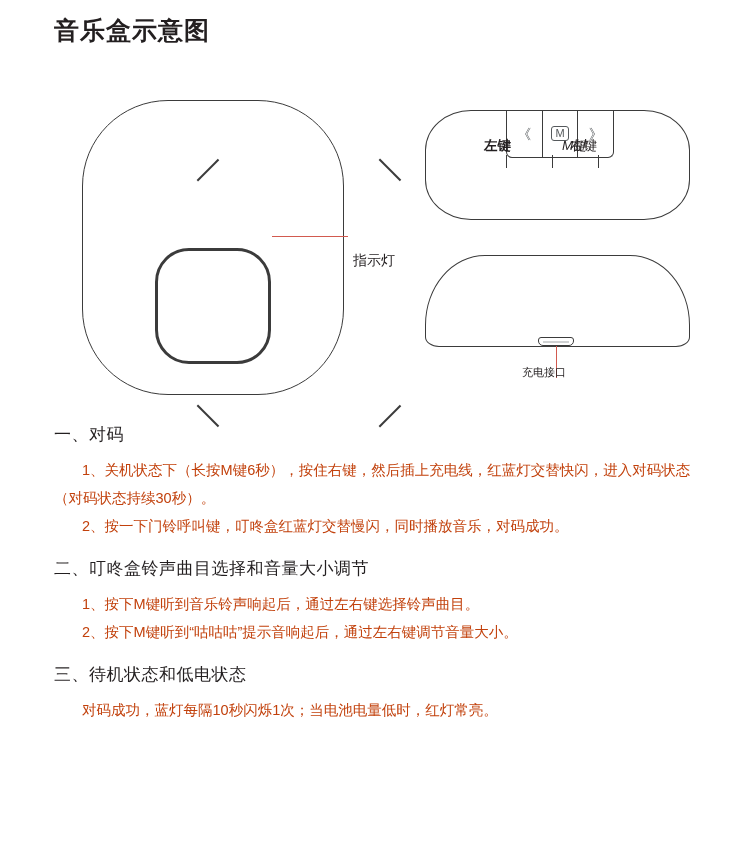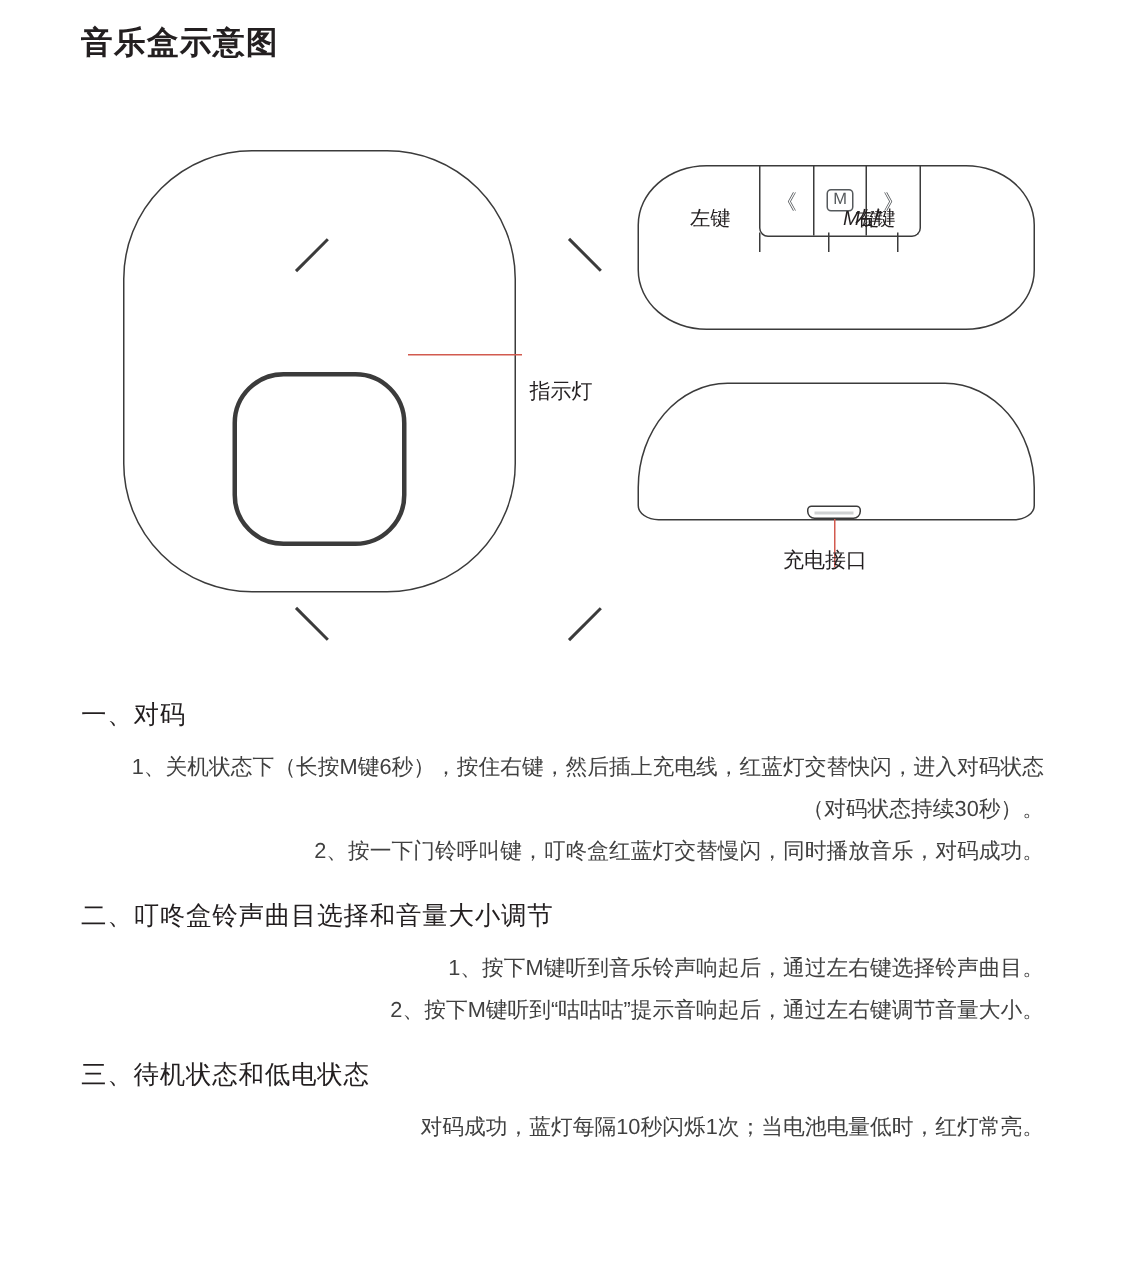--- a/index.html
+++ b/index.html
@@ -15,21 +15,21 @@
   }
   .page {
     position: relative;
     width: 750px;
     height: 846px;
   }
   .title {
     position: absolute;
     left: 54px;
     top: 14px;
-    font-size: 21px;
+    font-size: 25px;
     font-weight: bold;
     letter-spacing: 1px;
     color: #231f20;
   }
 
   
   .diagram {
     position: absolute;
     left: 0;
     top: 55px;
@@ -127,21 +127,21 @@
     font-size: 11px;
   }
 
   
   .btn-label {
     position: absolute;
     font-size: 13.5px;
     color: #231f20;
     white-space: nowrap;
   }
-  .btn-label.l { left: 460px; top: 82px; }
+  .btn-label.l { left: 484px; top: 82px; font-weight: bold; }
   .btn-label.m { left: 562px; top: 82px; font-style: italic; }
   .btn-label.r { left: 570px; top: 82px; }
   .tick {
     position: absolute;
     width: 1px;
     height: 13px;
     background: #3b3b3b;
   }
   .tick.t1 { left: 506px; top: 100px; }
   .tick.t2 { left: 552px; top: 100px; }
@@ -182,49 +182,47 @@
     left: 556px;
     top: 291px;
     width: 1px;
     height: 32px;
     background: #d25a4f;
   }
   .label-port {
     position: absolute;
     left: 522px;
     top: 310px;
-    font-size: 14px;
+    font-size: 11px;
     color: #231f20;
   }
 
   
   .body-text {
     position: absolute;
     left: 0;
     top: 420px;
     width: 750px;
-    margin-top: 42px;
   }
   .section {
     margin: 0 0 6px 0;
   }
   .sec-head {
     font-size: 17px;
     color: #231f20;
     margin: 0 0 6px 54px;
     line-height: 30px;
     letter-spacing: 0.5px;
   }
   .sec-item {
     font-size: 14.5px;
-    color: #404040;
+    color: #c2410c;
     line-height: 28px;
     margin: 0 54px 0 54px;
     text-indent: 28px;
-    text-align: right;
   }
   .spacer-8 { height: 8px; }
   .spacer-14 { height: 14px; }
 </style>
 </head>
 <body>
 
 <div class="page">
 
   <div class="title">音乐盒示意图</div>

